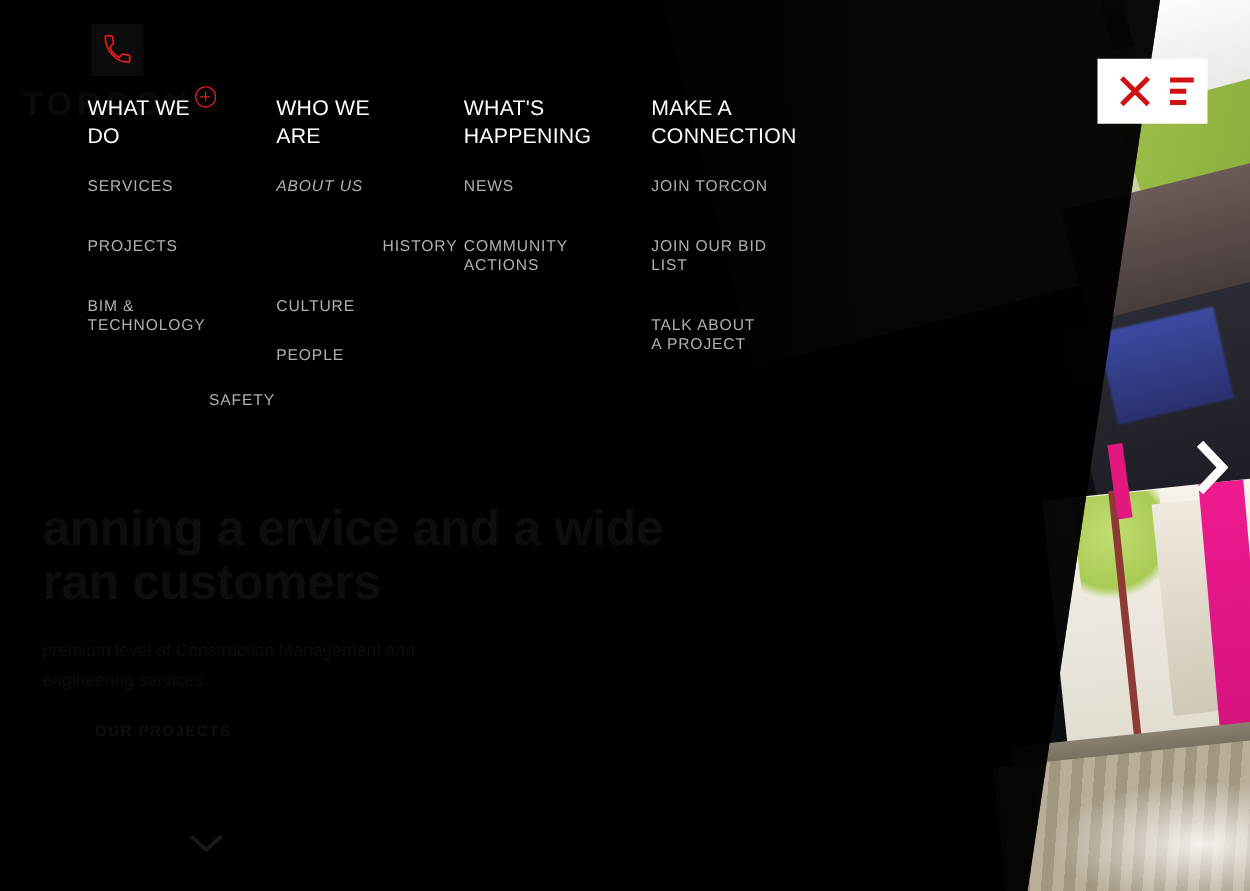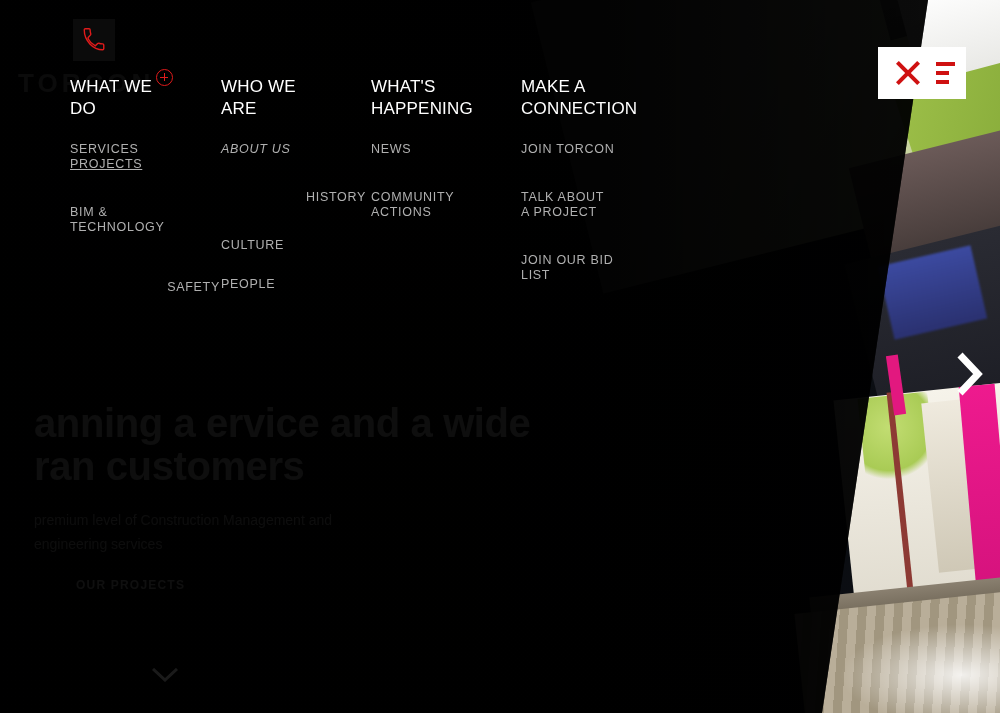--- a/index.html
+++ b/index.html
@@ -258,21 +258,21 @@
     </svg>
   </div>
 
   <div class="menu">
 
     <div class="col" style="left:70px; width:150px;">
       <div class="col-head">WHAT WE
 DO</div>
       <div class="col-links">
         <a class="col-link" style="margin-top:14px;">SERVICES</a>
-        <a class="col-link" style="text-decoration:underline;">PROJECTS</a>
+        <a class="col-link" style="margin-top:33px;">PROJECTS</a>
         <span class="plus-icon" style="left:86px; top:-7px;"></span>
         <a class="col-link" style="margin-top:33px;">BIM &amp;
 TECHNOLOGY</a>
         <a class="col-link" style="margin-top:45px;text-align:right;">SAFETY</a>
       </div>
     </div>
 
     <div class="col" style="left:221px; width:145px;">
       <div class="col-head">WHO WE
 ARE</div>
@@ -292,24 +292,24 @@
         <a class="col-link" style="margin-top:33px;">COMMUNITY
 ACTIONS</a>
       </div>
     </div>
 
     <div class="col" style="left:521px; width:145px;">
       <div class="col-head">MAKE A
 CONNECTION</div>
       <div class="col-links">
         <a class="col-link" style="margin-top:18px;">JOIN TORCON</a>
+        <a class="col-link" style="margin-top:33px;">JOIN OUR BID
+LIST</a>
         <a class="col-link" style="margin-top:33px;">TALK ABOUT
 A PROJECT</a>
-        <a class="col-link" style="margin-top:33px;">JOIN OUR BID
-LIST</a>
       </div>
     </div>
 
 
   </div>
 
   <div class="toggle-box">
     <span class="x-icon"></span>
     <span class="bars-icon">
       <i></i>

